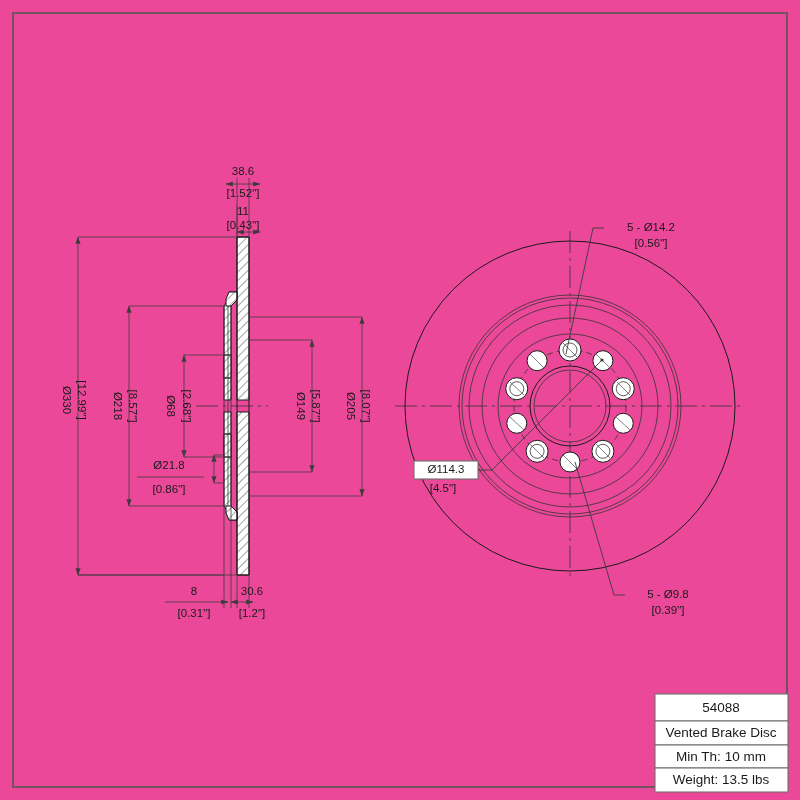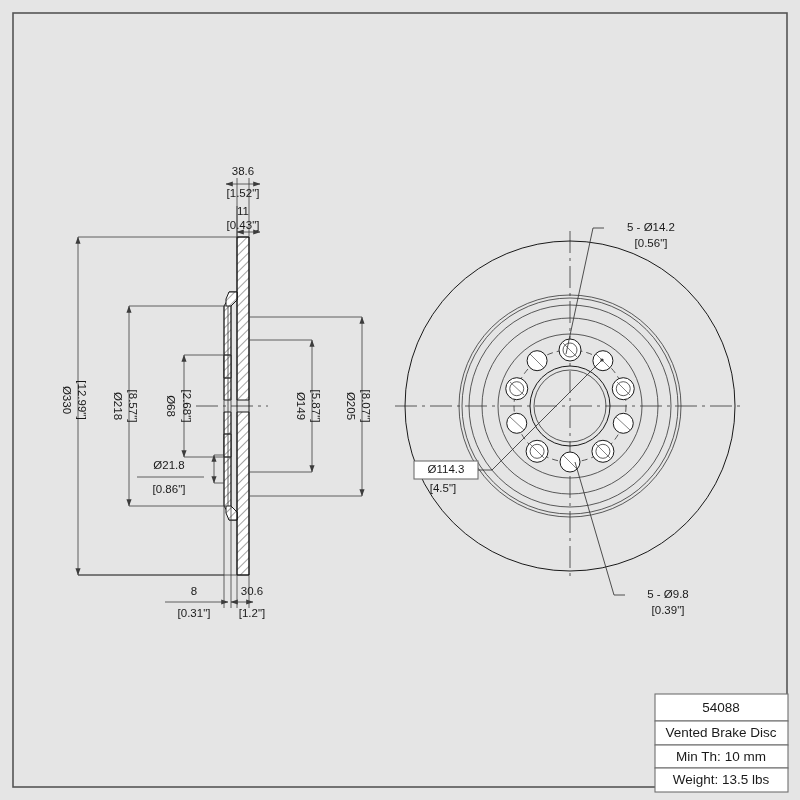--- a/index.html
+++ b/index.html
@@ -10,21 +10,21 @@
   body {
     width: 800px;
     height: 800px;
     font-family: "Liberation Sans", sans-serif;
     overflow: hidden;
   }
   #sheet {
     position: relative;
     width: 800px;
     height: 800px;
-    background: #e5e5e5;
+    background: #ec4899;
   }
   svg.drawing {
     position: absolute;
     top: 0;
     left: 0;
     width: 800px;
     height: 800px;
   }
   .ln       { stroke: #1a1a1a; stroke-width: 1; fill: none; }
   .ln-thin  { stroke: #333333; stroke-width: 0.8; fill: none; }

